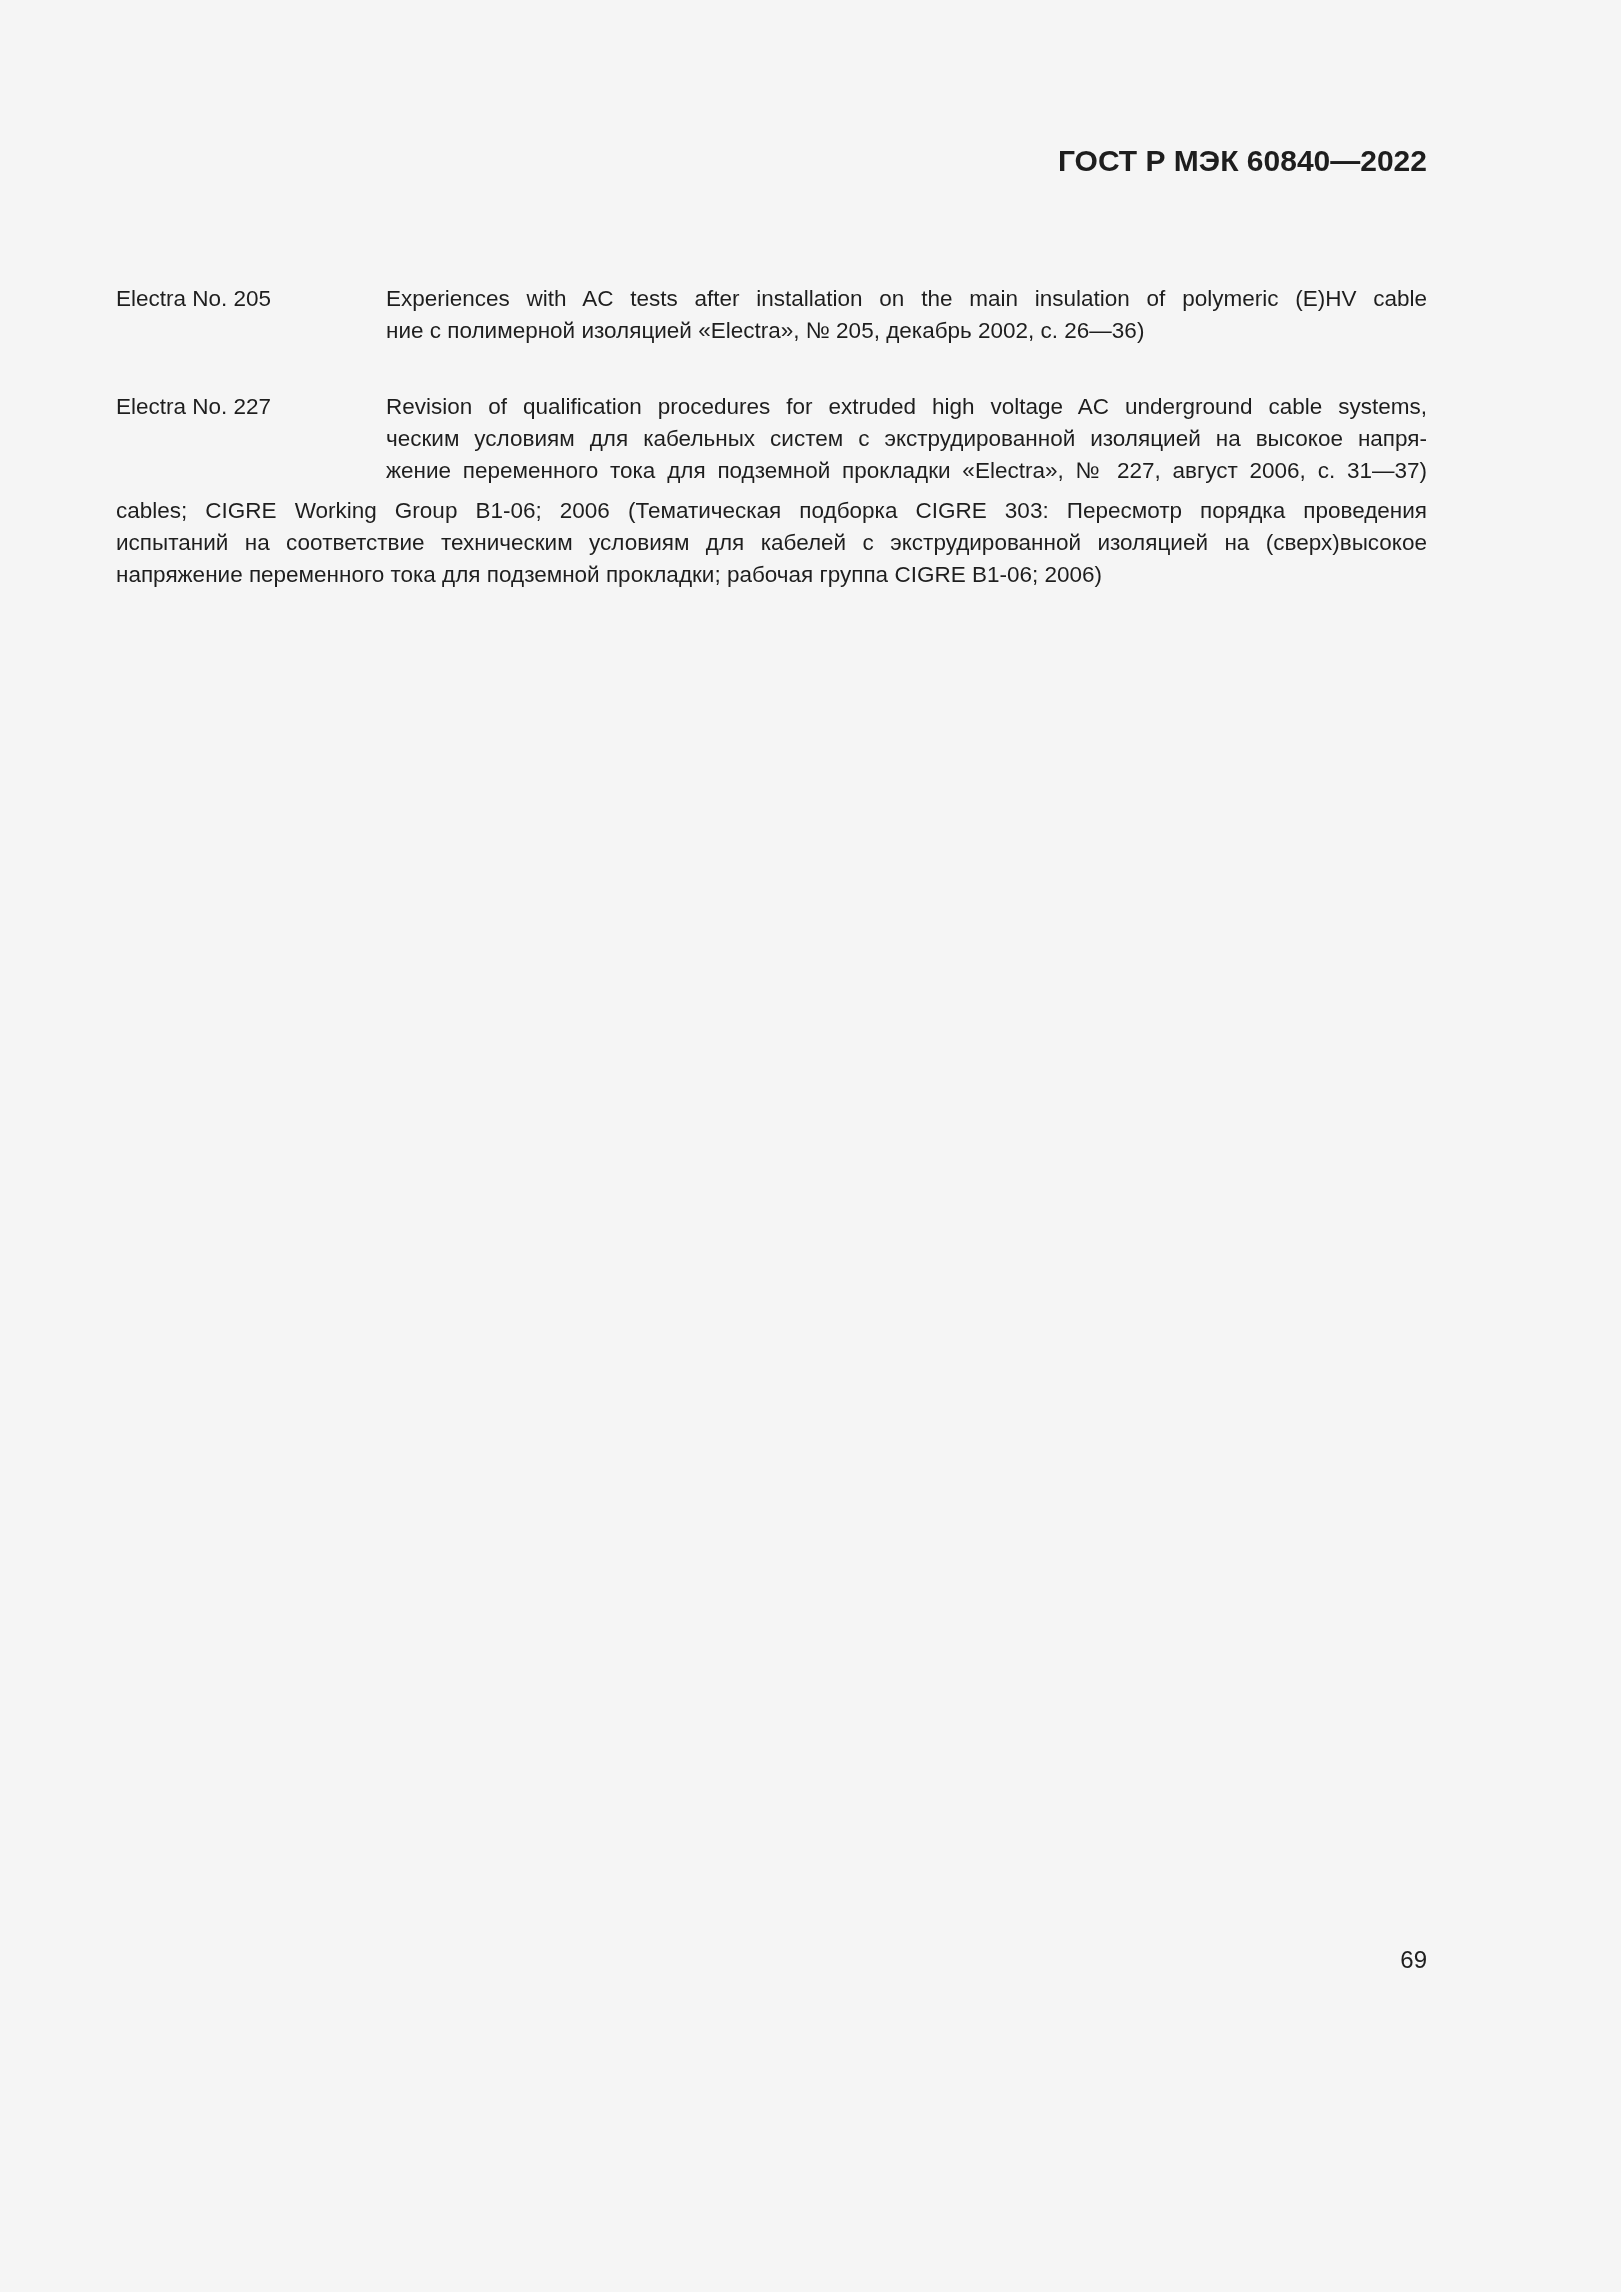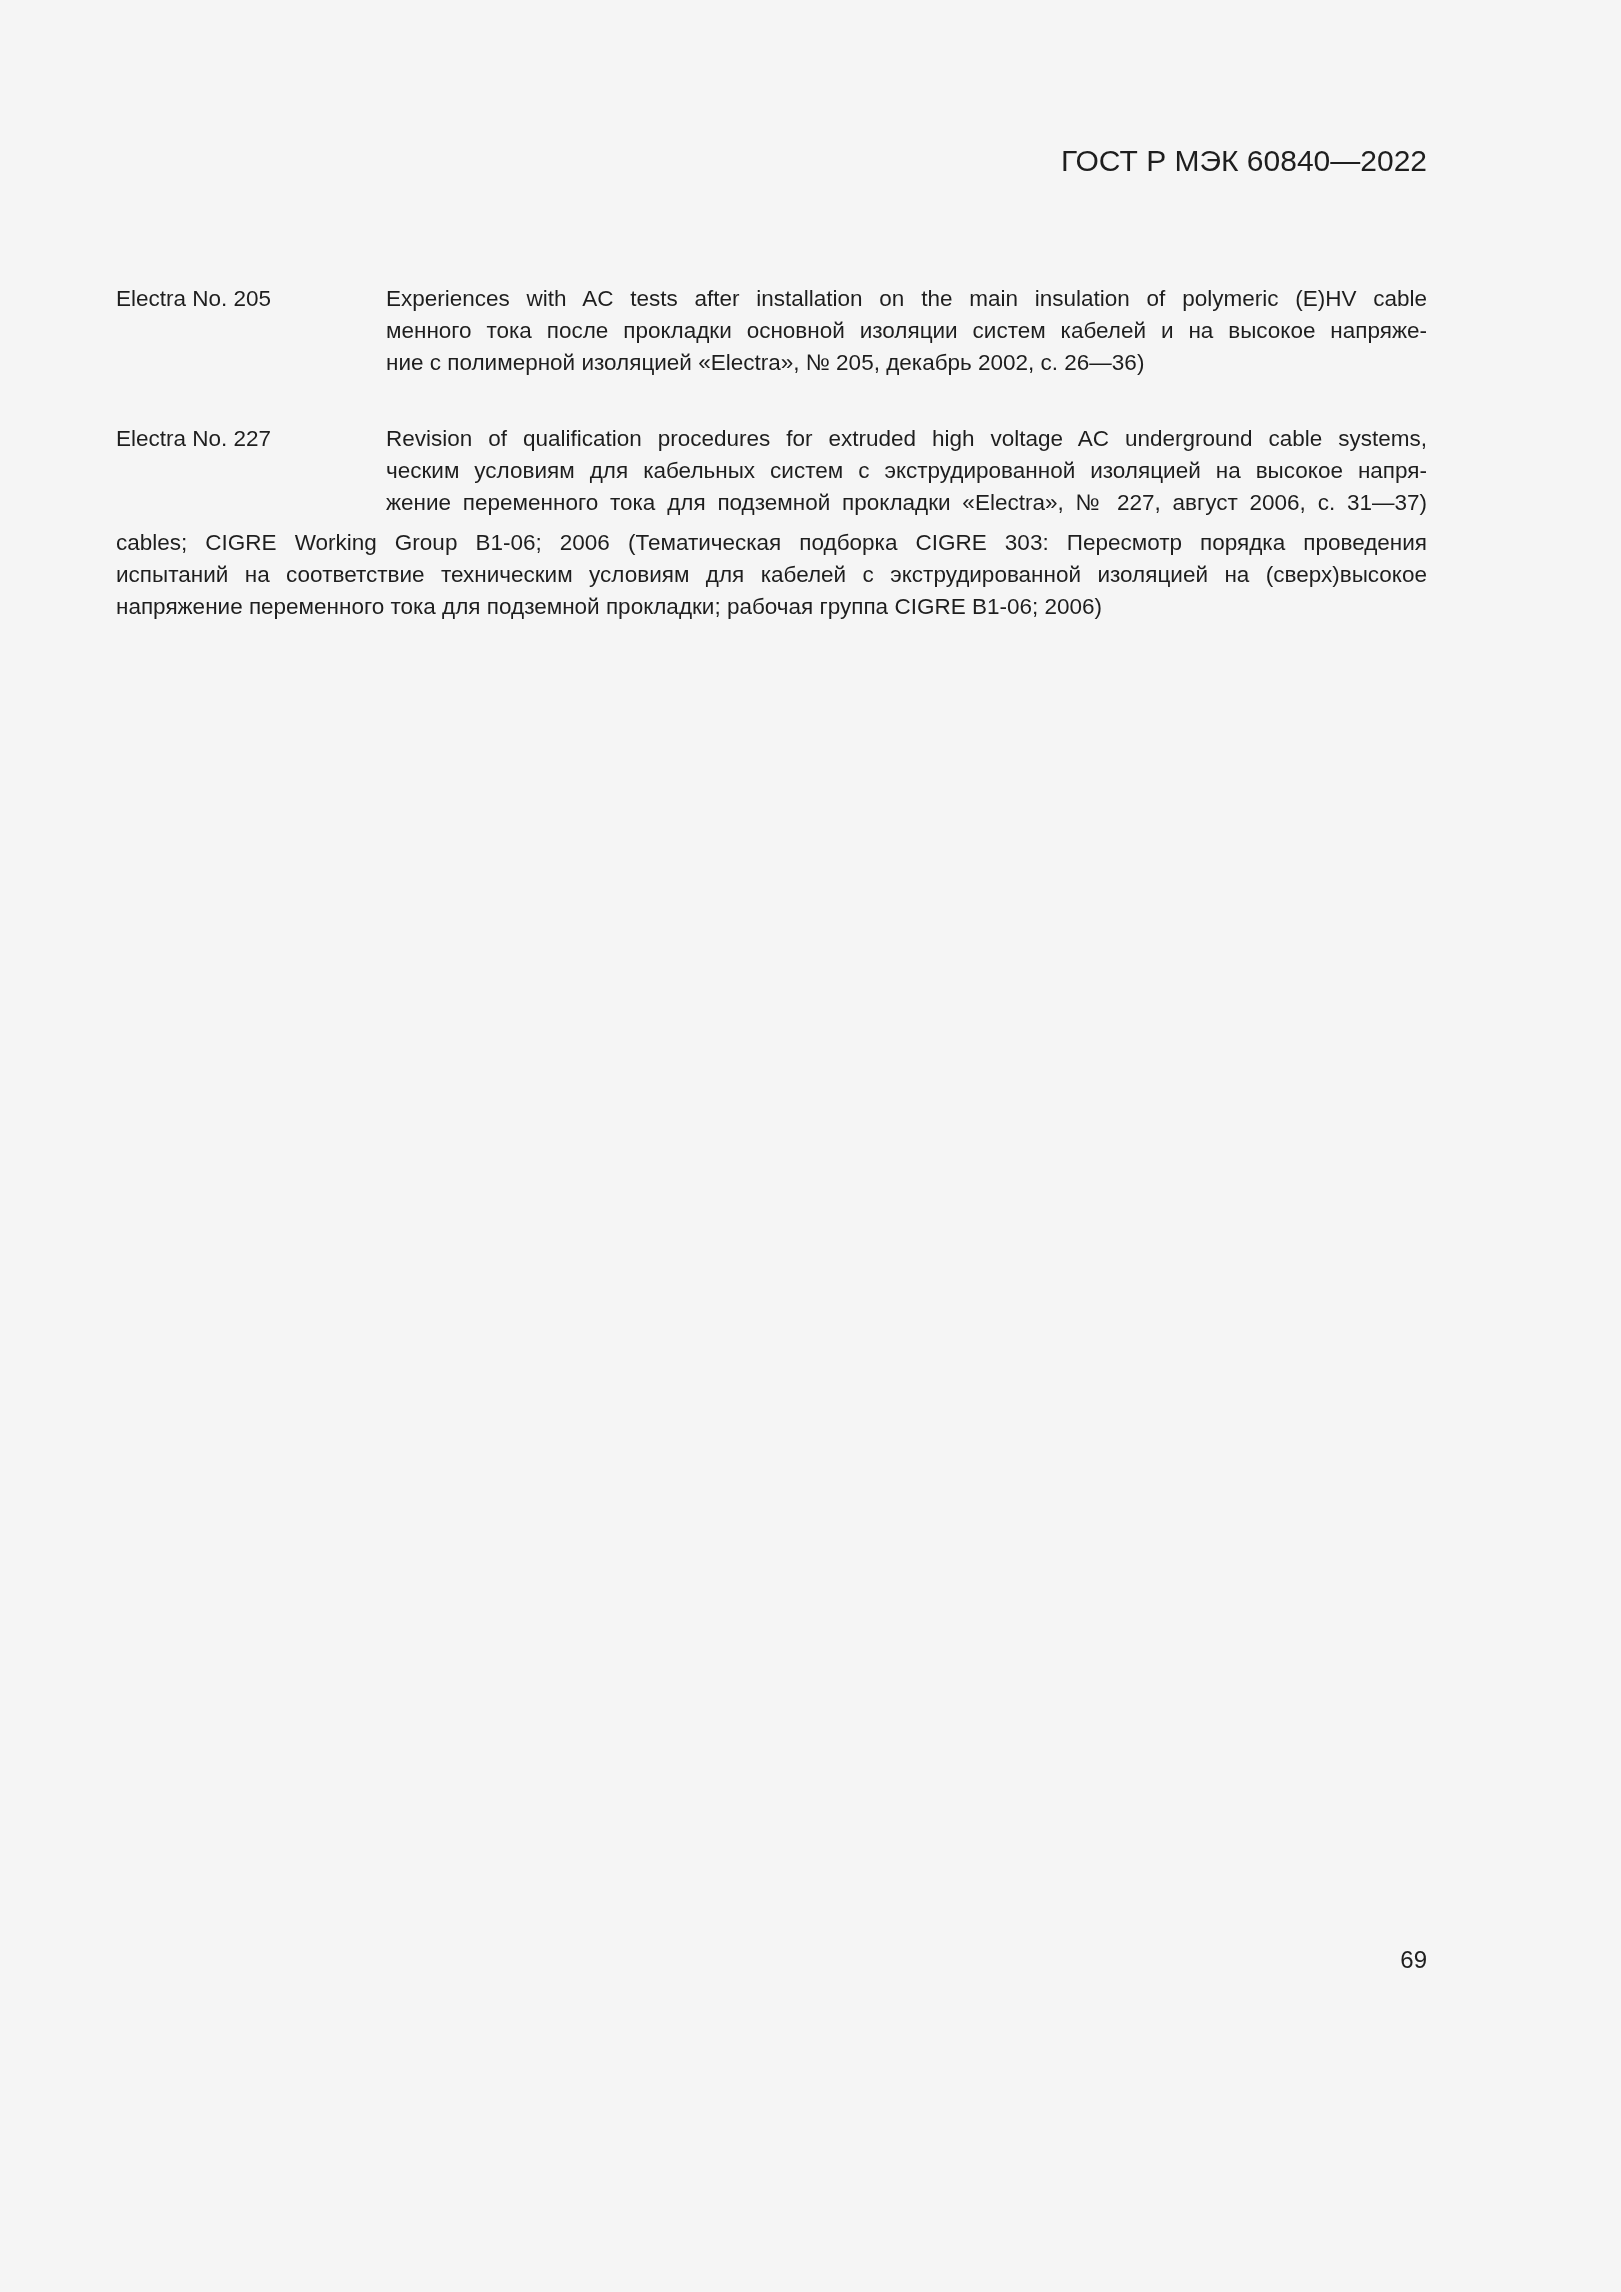--- a/index.html
+++ b/index.html
@@ -13,21 +13,21 @@
   }
   .page {
     position: absolute;
     inset: 0;
   }
   .page-header {
     position: absolute;
     top: 146px;
     right: 194px;
     font-size: 30px;
-    font-weight: normal;
+    font-weight: bold;
     line-height: 1;
     white-space: nowrap;
   }
   .content {
     position: absolute;
     left: 116px;
     right: 194px;
     top: 239px;
   }
   .ref-entry {
@@ -71,21 +71,20 @@
 <div class="page">
 
   <div class="page-header">ГОСТ Р МЭК 60840—2022</div>
 
   <div class="content">
 
     <div class="ref-entry">
       <div class="ref-label">Electra No. 205</div>
       <div class="ref-body">
         <div class="jline">Experiences with AC tests after installation on the main insulation of polymeric (E)HV cable</div>
-        <div class="jline">менного тока после прокладки основной изоляции систем кабелей и на высокое напряже-</div>
         <div class="jline last">ние с полимерной изоляцией «Electra», № 205, декабрь 2002, с. 26—36)</div>
       </div>
     </div>
 
     <div class="ref-entry spaced">
       <div class="ref-label">Electra No. 227</div>
       <div class="ref-body">
         <div class="jline">Revision of qualification procedures for extruded high voltage AC underground cable systems,</div>
         <div class="jline">ческим условиям для кабельных систем с экструдированной изоляцией на высокое напря-</div>
         <div class="jline">жение переменного тока для подземной прокладки «Electra», № 227, август 2006, с. 31—37)</div>

